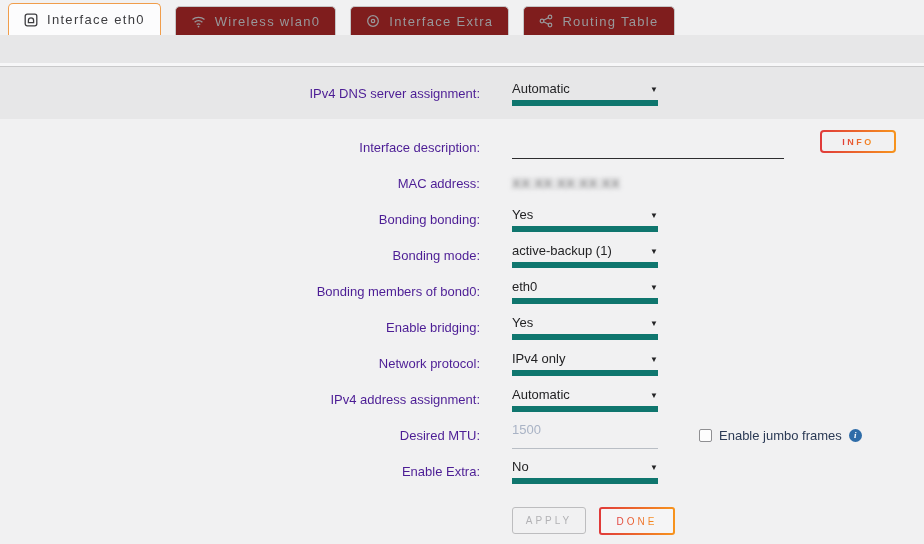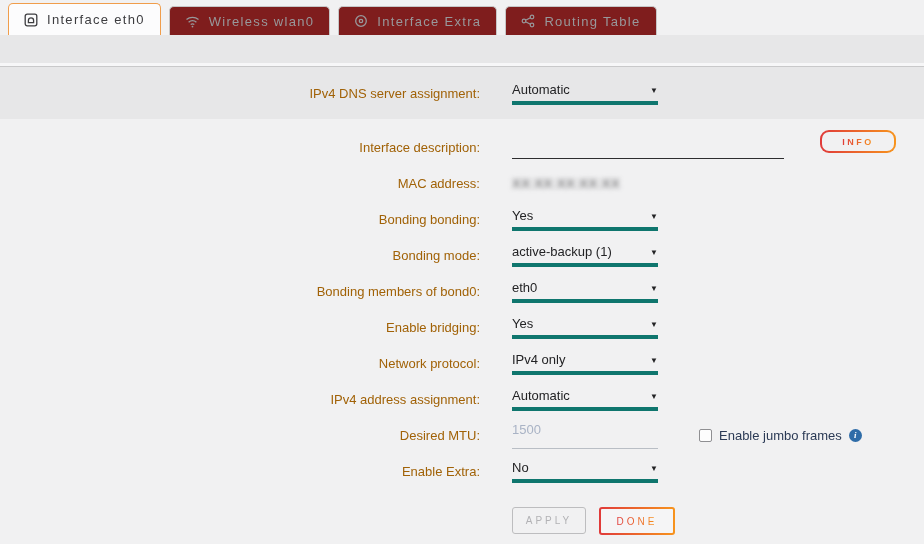--- a/index.html
+++ b/index.html
@@ -6,21 +6,21 @@
   body {
     width:924px; height:544px; position:relative; overflow:hidden;
     background:#f1f1f2;
     font-family:"Liberation Sans", sans-serif;
     -webkit-font-smoothing:antialiased;
   }
 
   
   .tabbar {
     position:absolute; top:4px; left:8px; right:0; height:31px;
-    display:flex; align-items:flex-end; gap:8px; z-index:3;
+    display:flex; align-items:flex-end; gap:14px; z-index:3;
   }
   .tab {
     display:flex; align-items:center; gap:9px;
     padding:0 15px; height:28px;
     background:#7f1d1d; border:1px solid #c6c6c7; border-bottom:none;
     border-radius:5px 5px 0 0;
     color:#98989b; font-size:13px; letter-spacing:1.3px; cursor:pointer;
     white-space:nowrap;
   }
   .tab svg { flex-shrink:0; }
@@ -30,27 +30,27 @@
   }
 
   
   .band1   { position:absolute; top:35px; left:0; right:0; height:28px; background:#e7e7e8; z-index:1; }
   .divider { position:absolute; top:63px; left:0; right:0; height:3px; background:#f7f7f8; border-bottom:1px solid #c9c9ca; z-index:1; }
   .dns-section  { position:absolute; top:67px; left:0; right:0; height:52px; background:#e7e7e8; z-index:2; padding-top:8px; box-sizing:border-box; }
   .main-section { position:absolute; top:119px; left:0; right:0; bottom:0; background:#f1f1f2; z-index:2; padding-top:10px; box-sizing:border-box; }
 
   
   .frow { display:flex; align-items:center; height:36px; position:relative; }
-  .flabel { width:480px; flex-shrink:0; text-align:right; font-size:13px; color:#a16207; }
+  .flabel { width:480px; flex-shrink:0; text-align:right; font-size:13px; color:#4c1d95; }
   .fctrl  { margin-left:32px; display:flex; align-items:center; }
 
   .dropdown {
     width:146px; box-sizing:border-box;
     display:flex; justify-content:space-between; align-items:baseline;
-    padding-bottom:4px; border-bottom:4px solid #0f766e;
+    padding-bottom:4px; border-bottom:6px solid #0f766e;
     font-size:13px; color:#232325; cursor:pointer;
   }
   .dd-arrow { font-size:8px; color:#232325; transform:translateY(-1px); }
 
   .text-input {
     width:268px; border:none; border-bottom:1px solid #2d2d2f;
     background:transparent; height:20px; font-size:13px; color:#232325; outline:none;
   }
 
   .mtu-input {
@@ -91,21 +91,21 @@
     width:76px; height:28px; border:2px solid transparent;
     background:linear-gradient(#f5f5f6,#f5f5f6) padding-box,
                linear-gradient(90deg,#e03a3a,#f7941d) border-box;
   }
   .grad-text {
     background:linear-gradient(90deg,#e03a3a,#f7941d);
     -webkit-background-clip:text; background-clip:text; color:transparent;
   }
   .btn-info {
     position:absolute; right:28px; top:1px;
-    width:76px; height:23px; border:2px solid transparent; border-radius:9px;
+    width:76px; height:23px; border:2px solid transparent; border-radius:4px;
     background:linear-gradient(#f1f1f2,#f1f1f2) padding-box,
                linear-gradient(90deg,#e03a3a,#f7941d) border-box;
     font-size:9px; font-weight:bold; letter-spacing:2.5px;
     display:inline-flex; align-items:center; justify-content:center; cursor:pointer;
   }
 </style>
 </head>
 <body>
 
 <div class="tabbar">

